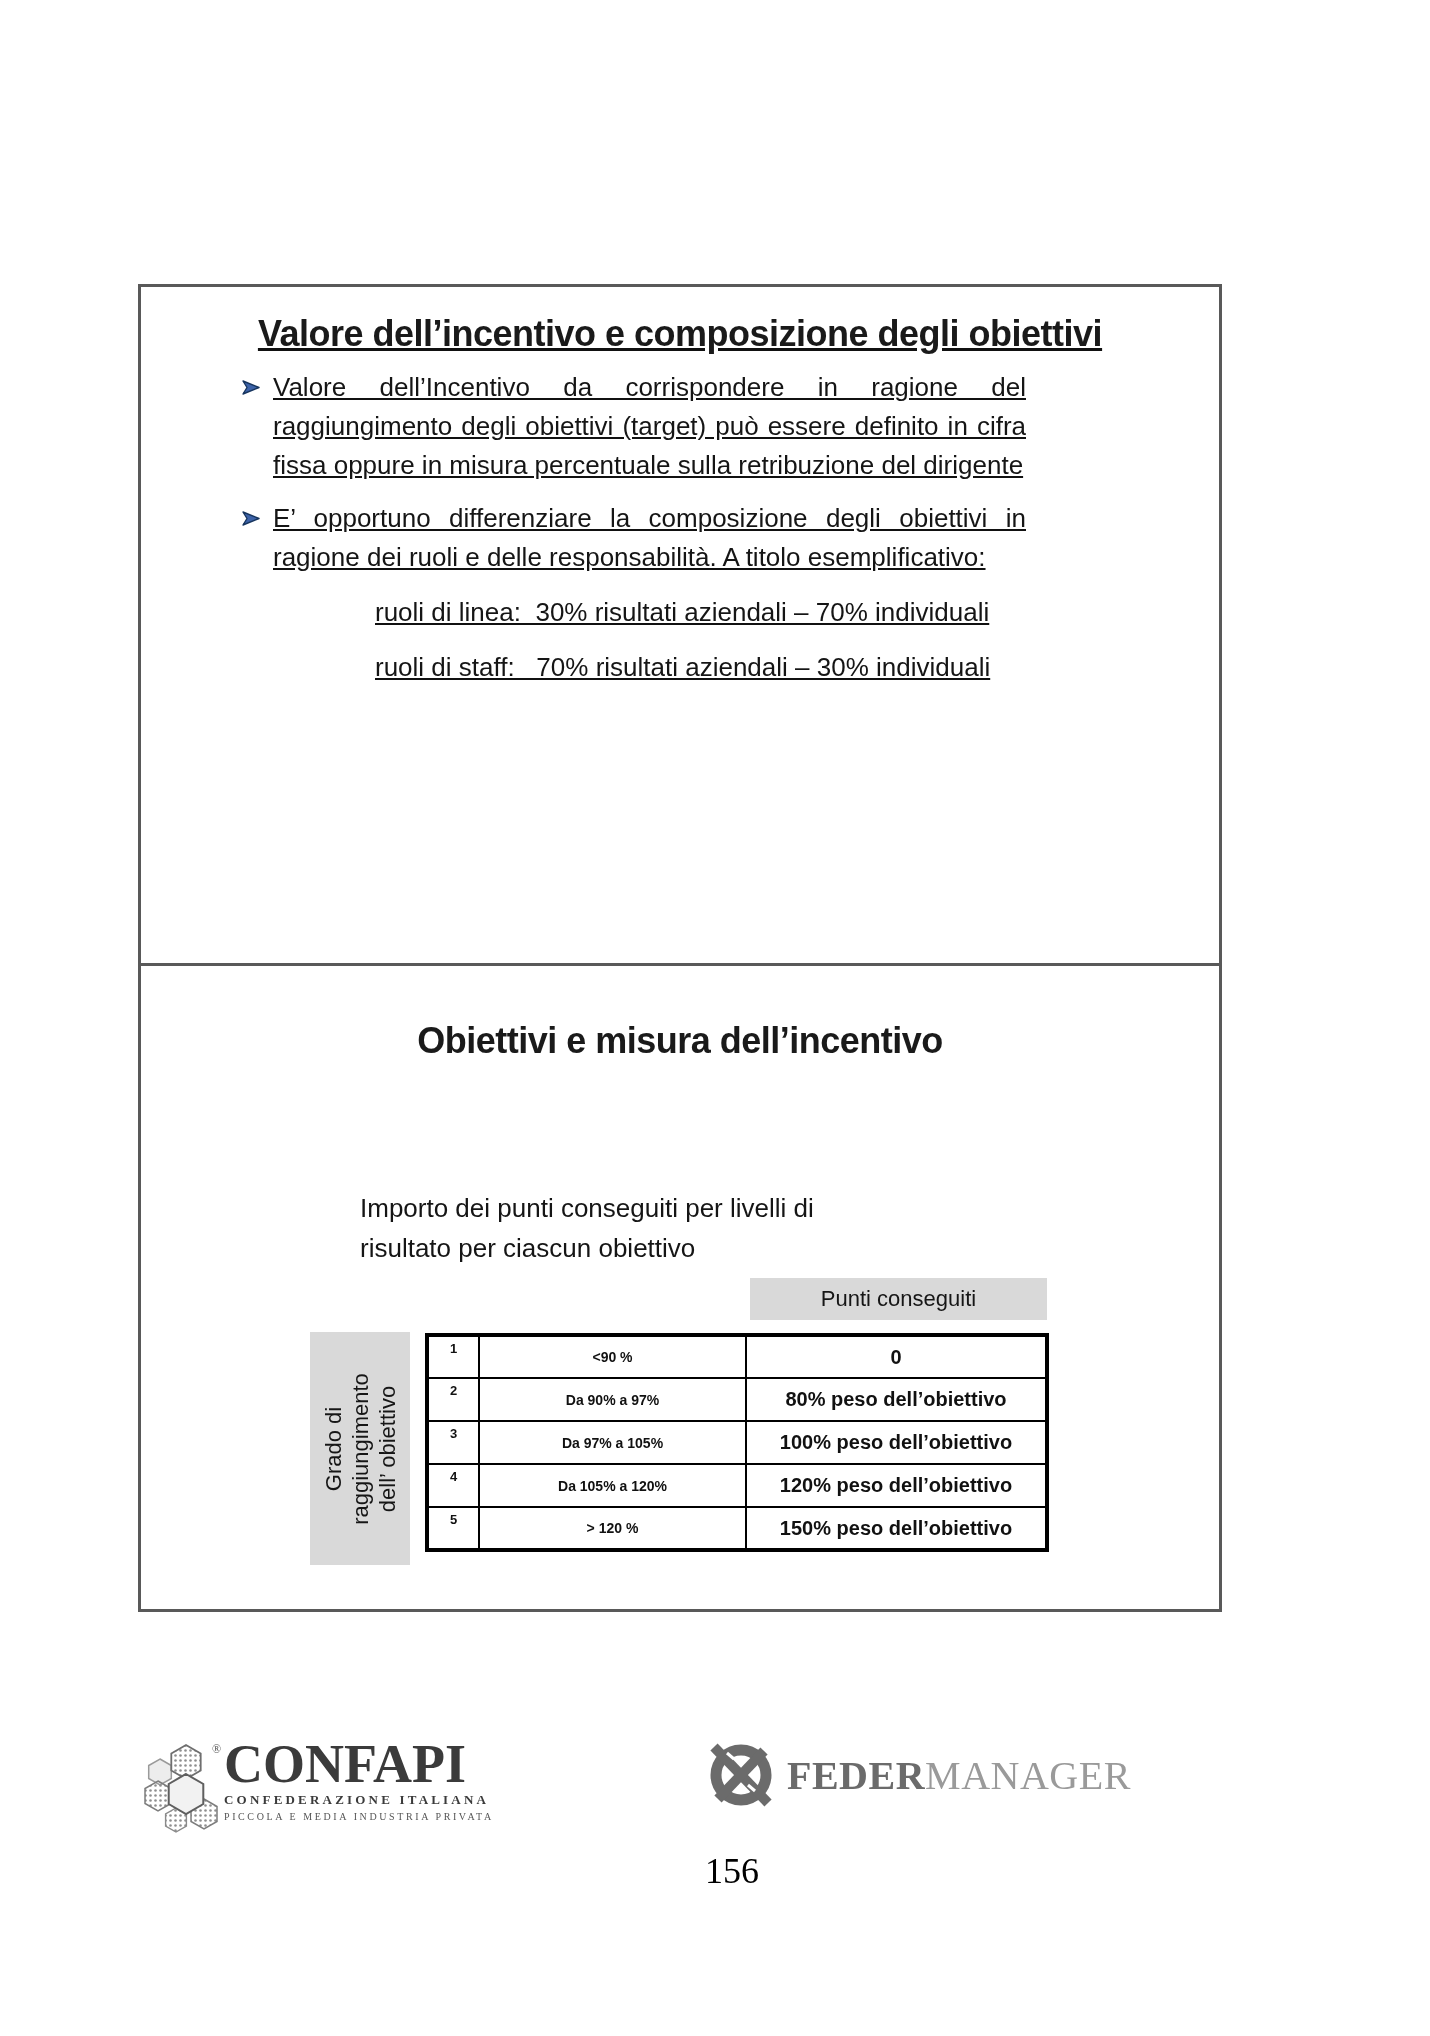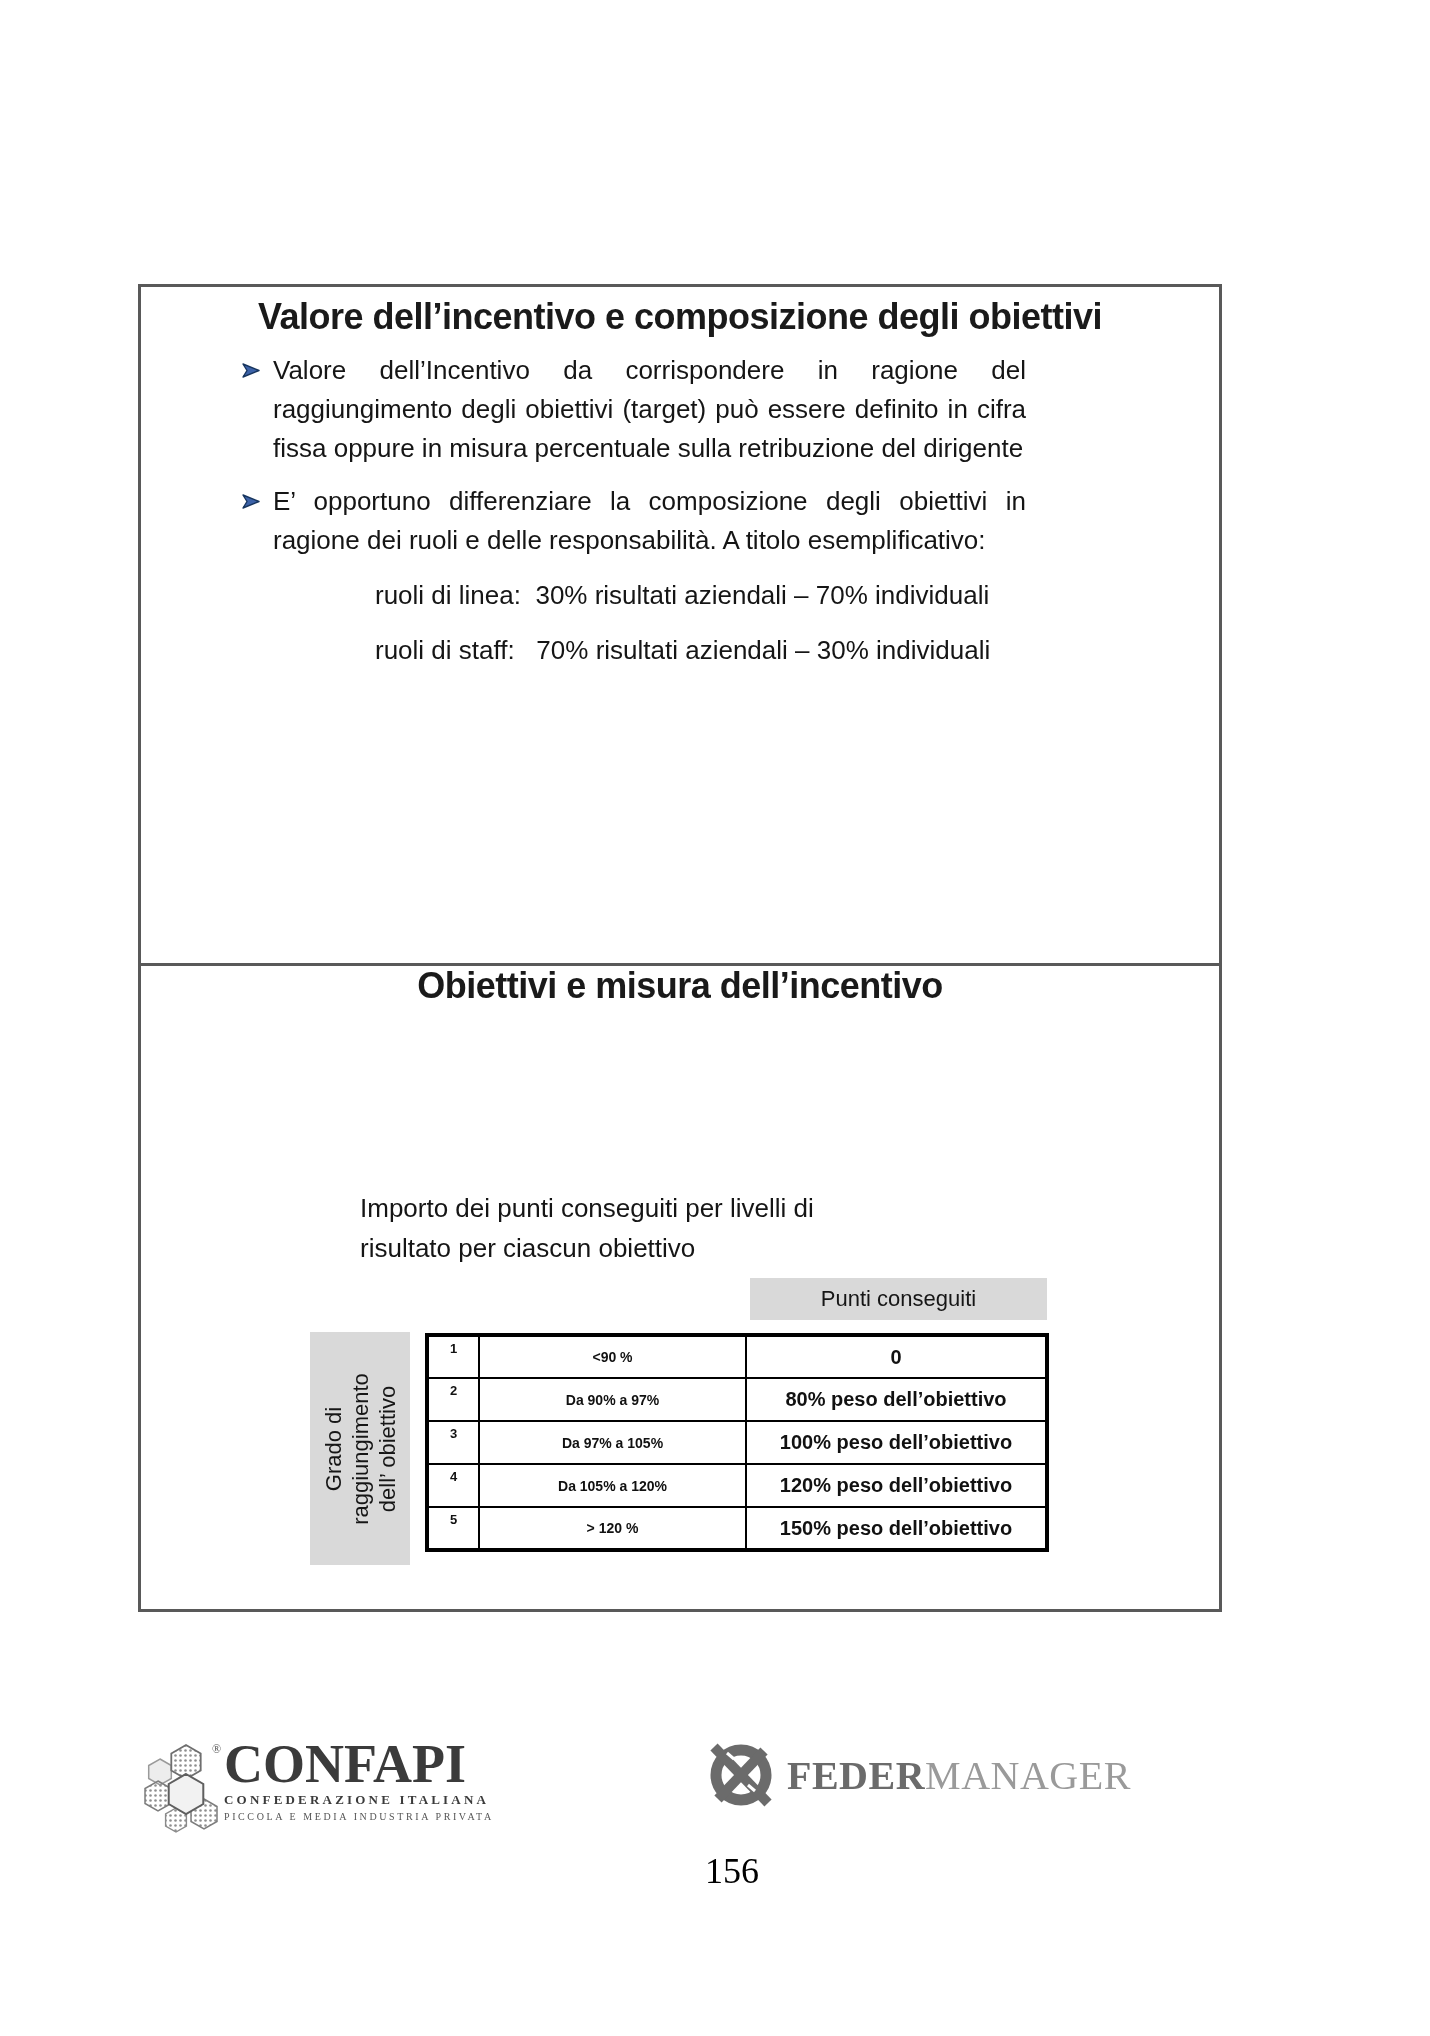--- a/index.html
+++ b/index.html
@@ -12,22 +12,22 @@
     overflow:hidden;
   }
   
   .slide{
     position:absolute;
     left:138px;width:1084px;
     border:3px solid #595959;
     box-sizing:border-box;
     background:#ffffff;
   }
-  .slide1{top:284px;height:691px;padding-top:10px;}
-  .slide2{top:963px;height:649px;}
+  .slide1{top:284px;height:691px;padding-top:27px;text-decoration:underline;}
+  .slide2{top:963px;height:649px;padding-top:55px;}
   .slide-title{
     margin:0;
     text-align:center;
     font-size:36px;
     font-weight:700;
     line-height:40px;
     color:#1a1a1a;
     letter-spacing:-0.5px;
   }
   

